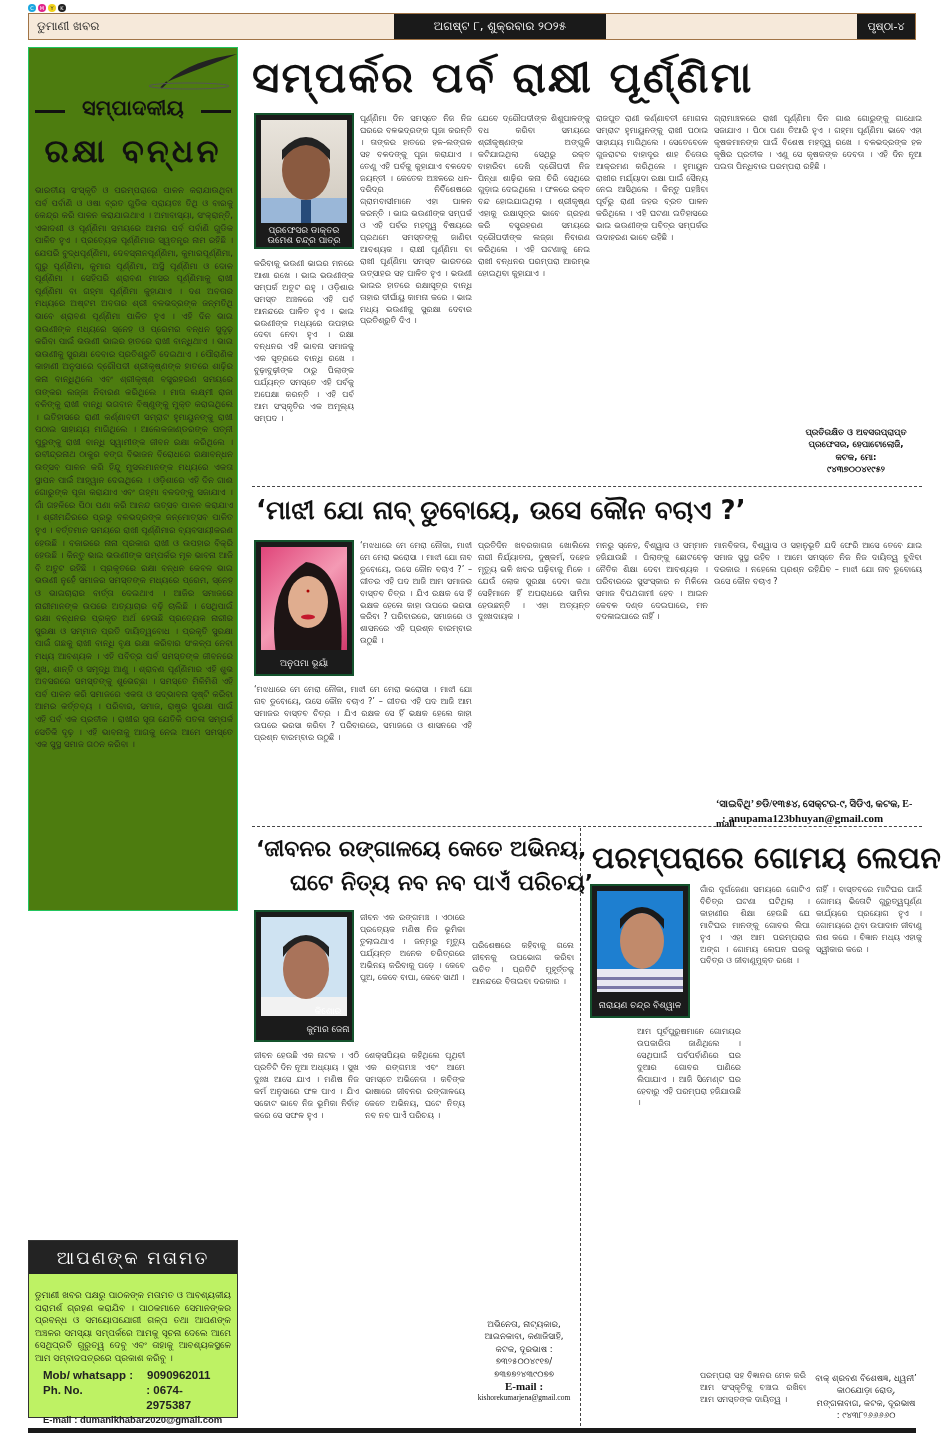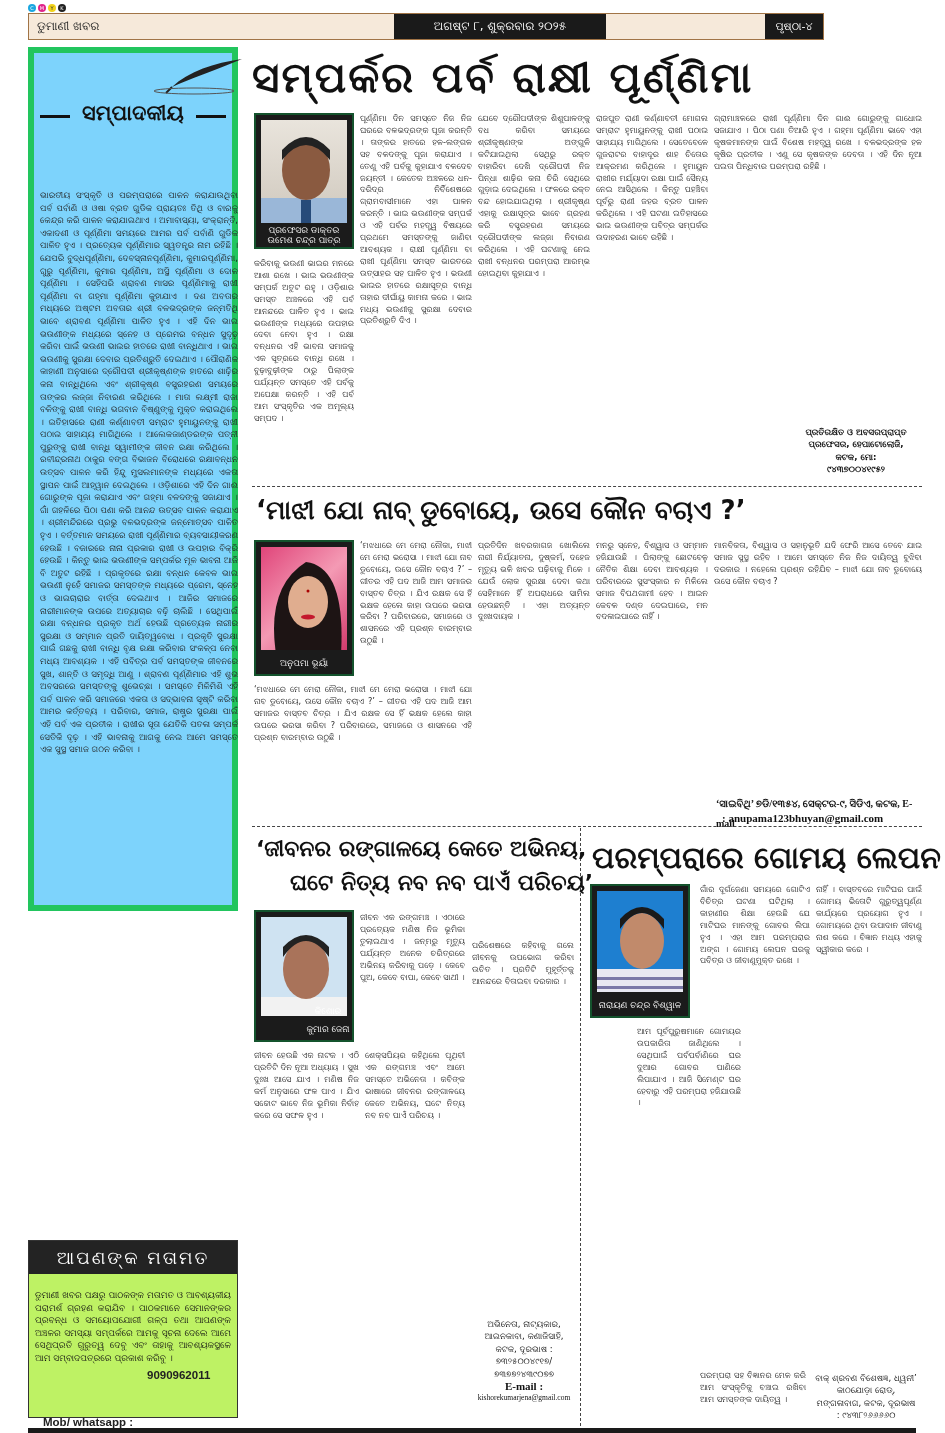--- a/index.html
+++ b/index.html
@@ -2,40 +2,40 @@
 <html><head>
 <meta charset="utf-8">
 <style>
   * { box-sizing: border-box; margin: 0; padding: 0; }
   html, body { width: 945px; height: 1433px; background: #ffffff; overflow: hidden; }
   body { position: relative; font-family: "DejaVu Sans", sans-serif; color: #111; }
 
   .cmyk { position: absolute; left: 28px; top: 4px; display: flex; gap: 2px; }
   .cmyk span { width: 8px; height: 8px; border-radius: 50%; display: inline-block; font-size: 5px; color:#fff; text-align:center; line-height:8px; }
 
-  .masthead { position: absolute; left: 28px; top: 13px; width: 796px; height: 27px; background: #f6e9da; border: 1px solid #a17446; display: flex; align-items: center; }
+  .masthead { position: absolute; left: 28px; top: 13px; width: 888px; height: 27px; background: #f6e9da; border: 1px solid #a17446; display: flex; align-items: center; }
   .mh-paper { position: absolute; left: 8px; top: 5px; font-size: 12px; color: #222; }
   .mh-date { position: absolute; left: 365px; top: 0; width: 212px; height: 25px; background: #1a1a1a; color: #fff; font-size: 12px; text-align: center; line-height: 25px; }
   .mh-page { position: absolute; right: 0; top: 0; width: 58px; height: 25px; background: #1a1a1a; color: #fff; font-size: 11px; line-height: 25px; text-align: center; }
 
   
-  .editorial { position: absolute; left: 28px; top: 47px; width: 210px; height: 864px; border: 6px solid #22c55e; background: #7dd3fc; }
+  .editorial { position: absolute; left: 28px; top: 47px; width: 210px; height: 864px; border: 1px solid #22c55e; background: #4d7c0f; }
   .quill { position: absolute; left: 110px; top: 4px; width: 100px; height: 40px; }
   .ed-kicker { position: absolute; left: 0; top: 48px; width: 100%; text-align: center; font-size: 21px; font-weight: bold; }
   .ed-kicker:before, .ed-kicker:after { content: ""; position: absolute; top: 14px; width: 30px; height: 3px; background: #111; }
   .ed-kicker:before { left: 6px; } .ed-kicker:after { right: 6px; }
   .ed-title { position: absolute; left: 0; top: 84px; width: 100%; text-align: center; font-size: 32px; font-weight: bold; letter-spacing: 3px; }
   .ed-body { position: absolute; left: 6px; top: 136px; width: 198px; height: 1045px; overflow: hidden; font-size: 8.6px; line-height: 12.6px; text-align: justify; color: #222; }
 
   .opinion { position: absolute; left: 28px; top: 1240px; width: 210px; height: 178px; border: 1px solid #333; background: #bef264; }
   .op-head { height: 33px; background: #232323; color: #fff; font-size: 18px; text-align: center; line-height: 33px; letter-spacing: 2px; }
   .op-body { padding: 15px 6px 0 6px; font-size: 9px; line-height: 12.5px; color: #111; text-align: justify; }
   .op-contact { padding: 4px 10px 0 14px; font-family: "Liberation Sans", sans-serif; font-weight: bold; color: #222; }
   .op-row { display: flex; font-size: 11.5px; line-height: 15px; }
-  .op-row .k { width: 104px; margin-top: 47px; }
+  .op-row .k { width: 104px; }
   .op-email { font-size: 9.5px; line-height: 14px; }
 
   
   .headline { position: absolute; left: 252px; top: 50px; width: 670px; font-size: 42px; font-weight: bold; letter-spacing: 2px; line-height: 56px; white-space: nowrap; }
 
   .photo { position: absolute; background: #1b1b1b; border: 2px solid #14532d; }
   .photo .img { position: absolute; left: 5px; top: 5px; right: 5px; bottom: 24px; overflow: hidden; }
   .photo .cap { position: absolute; left: 0; right: 0; bottom: 2px; color: #fff; text-align: center; font-size: 9px; line-height: 10px; }
 
   .col { position: absolute; font-size: 8.2px; line-height: 11.9px; text-align: justify; color: #2a2a2a; overflow: hidden; }
@@ -65,20 +65,21 @@
   <span class="mh-page">ପୃଷ୍ଠା-୪</span>
 </div>
 
 <div class="editorial">
   <svg class="quill" viewBox="0 0 100 40">
     <path d="M98 2 C70 6 45 14 28 30 C45 22 70 14 98 2 Z" fill="#222"></path>
     <path d="M28 30 L22 36" stroke="#222" stroke-width="2"></path>
     <ellipse cx="50" cy="34" rx="40" ry="3" fill="none" stroke="#555" stroke-width="1"></ellipse>
   </svg>
   <div class="ed-kicker">ସମ୍ପାଦକୀୟ</div>
+  <div class="ed-title">ରକ୍ଷା ବନ୍ଧନ</div>
   <div class="ed-body">ଭାରତୀୟ ସଂସ୍କୃତି ଓ ପରମ୍ପରାରେ ପାଳନ କରାଯାଉଥିବା ପର୍ବ ପର୍ବାଣି ଓ ଓଷା ବ୍ରତ ଗୁଡିକ ପ୍ରାୟତଃ ତିଥି ଓ ବାରକୁ କେନ୍ଦ୍ର କରି ପାଳନ କରାଯାଇଥାଏ । ଅମାବାସ୍ୟା, ସଂକ୍ରାନ୍ତି, ଏକାଦଶୀ ଓ ପୂର୍ଣ୍ଣିମା ସମୟରେ ଆମର ପର୍ବ ପର୍ବାଣି ଗୁଡିକ ପାଳିତ ହୁଏ । ପ୍ରତ୍ୟେକ ପୂର୍ଣ୍ଣିମାର ସ୍ୱତନ୍ତ୍ର ନାମ ରହିଛି । ଯେପରି ବୁଦ୍ଧପୂର୍ଣ୍ଣିମା, ଦେବସ୍ନାନପୂର୍ଣ୍ଣିମା, କୁମାରପୂର୍ଣ୍ଣିମା, ଗୁରୁ ପୂର୍ଣ୍ଣିମା, କୁମାର ପୂର୍ଣ୍ଣିମା, ଅସ୍ଥି ପୂର୍ଣ୍ଣିମା ଓ ଦୋଳ ପୂର୍ଣ୍ଣିମା । ସେହିପରି ଶ୍ରାବଣ ମାସର ପୂର୍ଣ୍ଣିମାକୁ ରାଖୀ ପୂର୍ଣ୍ଣିମା ବା ଗହ୍ମା ପୂର୍ଣ୍ଣିମା କୁହାଯାଏ । ଦଶ ଅବତାର ମଧ୍ୟରେ ଅଷ୍ଟମ ଅବତାର ଶ୍ରୀ ବଳଭଦ୍ରଙ୍କ ଜନ୍ମତିଥି ଭାବେ ଶ୍ରାବଣ ପୂର୍ଣ୍ଣିମା ପାଳିତ ହୁଏ । ଏହି ଦିନ ଭାଇ ଭଉଣୀଙ୍କ ମଧ୍ୟରେ ସ୍ନେହ ଓ ପ୍ରେମର ବନ୍ଧନ ସୁଦୃଢ଼ କରିବା ପାଇଁ ଭଉଣୀ ଭାଇର ହାତରେ ରାଖୀ ବାନ୍ଧିଥାଏ । ଭାଇ ଭଉଣୀକୁ ସୁରକ୍ଷା ଦେବାର ପ୍ରତିଶ୍ରୁତି ଦେଇଥାଏ । ପୌରାଣିକ କାହାଣୀ ଅନୁସାରେ ଦ୍ରୌପଦୀ ଶ୍ରୀକୃଷ୍ଣଙ୍କ ହାତରେ ଶାଢ଼ିର କନା ବାନ୍ଧିଥିଲେ ଏବଂ ଶ୍ରୀକୃଷ୍ଣ ବସ୍ତ୍ରହରଣ ସମୟରେ ତାଙ୍କର ଲଜ୍ଜା ନିବାରଣ କରିଥିଲେ । ମାତା ଲକ୍ଷ୍ମୀ ରାଜା ବଳିଙ୍କୁ ରାଖୀ ବାନ୍ଧି ଭଗବାନ ବିଷ୍ଣୁଙ୍କୁ ମୁକ୍ତ କରାଇଥିଲେ । ଇତିହାସରେ ରାଣୀ କର୍ଣ୍ଣାବତୀ ସମ୍ରାଟ ହୁମାୟୁନଙ୍କୁ ରାଖୀ ପଠାଇ ସାହାଯ୍ୟ ମାଗିଥିଲେ । ଆଲେକଜାଣ୍ଡରଙ୍କ ପତ୍ନୀ ପୁରୁଙ୍କୁ ରାଖୀ ବାନ୍ଧି ସ୍ୱାମୀଙ୍କ ଜୀବନ ରକ୍ଷା କରିଥିଲେ । ରବୀନ୍ଦ୍ରନାଥ ଠାକୁର ବଙ୍ଗ ବିଭାଜନ ବିରୋଧରେ ରକ୍ଷାବନ୍ଧନ ଉତ୍ସବ ପାଳନ କରି ହିନ୍ଦୁ ମୁସଲମାନଙ୍କ ମଧ୍ୟରେ ଏକତା ସ୍ଥାପନ ପାଇଁ ଆହ୍ୱାନ ଦେଇଥିଲେ । ଓଡ଼ିଶାରେ ଏହି ଦିନ ଗାଈ ଗୋରୁଙ୍କ ପୂଜା କରାଯାଏ ଏବଂ ଗହ୍ମା ବଳଦଙ୍କୁ ସଜାଯାଏ । ଗାଁ ଗହଳିରେ ପିଠା ପଣା କରି ଆନନ୍ଦ ଉତ୍ସବ ପାଳନ କରାଯାଏ । ଶ୍ରୀମନ୍ଦିରରେ ପ୍ରଭୁ ବଳଭଦ୍ରଙ୍କ ଜନ୍ମୋତ୍ସବ ପାଳିତ ହୁଏ । ବର୍ତ୍ତମାନ ସମୟରେ ରାଖୀ ପୂର୍ଣ୍ଣିମାର ବ୍ୟବସାୟୀକରଣ ହେଉଛି । ବଜାରରେ ନାନା ପ୍ରକାର ରାଖୀ ଓ ଉପହାର ବିକ୍ରି ହେଉଛି । କିନ୍ତୁ ଭାଇ ଭଉଣୀଙ୍କ ସମ୍ପର୍କର ମୂଳ ଭାବନା ଆଜି ବି ଅତୁଟ ରହିଛି । ପ୍ରକୃତରେ ରକ୍ଷା ବନ୍ଧନ କେବଳ ଭାଇ ଭଉଣୀ ନୁହେଁ ସମାଜର ସମସ୍ତଙ୍କ ମଧ୍ୟରେ ପ୍ରେମ, ସ୍ନେହ ଓ ଭାଇଚାରାର ବାର୍ତ୍ତା ଦେଇଥାଏ । ଆଜିର ସମାଜରେ ନାରୀମାନଙ୍କ ଉପରେ ଅତ୍ୟାଚାର ବଢ଼ି ଚାଲିଛି । ସେଥିପାଇଁ ରକ୍ଷା ବନ୍ଧନର ପ୍ରକୃତ ଅର୍ଥ ହେଉଛି ପ୍ରତ୍ୟେକ ନାରୀର ସୁରକ୍ଷା ଓ ସମ୍ମାନ ପ୍ରତି ଦାୟିତ୍ୱବୋଧ । ପ୍ରକୃତି ସୁରକ୍ଷା ପାଇଁ ଗଛକୁ ରାଖୀ ବାନ୍ଧି ବୃକ୍ଷ ରକ୍ଷା କରିବାର ସଂକଳ୍ପ ନେବା ମଧ୍ୟ ଆବଶ୍ୟକ । ଏହି ପବିତ୍ର ପର୍ବ ସମସ୍ତଙ୍କ ଜୀବନରେ ସୁଖ, ଶାନ୍ତି ଓ ସମୃଦ୍ଧି ଆଣୁ । ଶ୍ରାବଣ ପୂର୍ଣ୍ଣିମାର ଏହି ଶୁଭ ଅବସରରେ ସମସ୍ତଙ୍କୁ ଶୁଭେଚ୍ଛା । ସମସ୍ତେ ମିଳିମିଶି ଏହି ପର୍ବ ପାଳନ କରି ସମାଜରେ ଏକତା ଓ ସଦ୍ଭାବନା ସୃଷ୍ଟି କରିବା ଆମର କର୍ତ୍ତବ୍ୟ । ପରିବାର, ସମାଜ, ରାଷ୍ଟ୍ର ସୁରକ୍ଷା ପାଇଁ ଏହି ପର୍ବ ଏକ ପ୍ରତୀକ । ରାଖୀର ସୂତା ଯେତିକି ପତଳା ସମ୍ପର୍କ ସେତିକି ଦୃଢ଼ । ଏହି ଭାବନାକୁ ଆଗକୁ ନେଇ ଆମେ ସମସ୍ତେ ଏକ ସୁସ୍ଥ ସମାଜ ଗଠନ କରିବା ।</div>
 </div>
 
 <div class="opinion">
   <div class="op-head">ଆପଣଙ୍କ ମତାମତ</div>
   <div class="op-body">ଡୁମାଣୀ ଖବର ପକ୍ଷରୁ ପାଠକଙ୍କ ମତାମତ ଓ ଆବଶ୍ୟକୀୟ ପରାମର୍ଶ ଗ୍ରହଣ କରାଯିବ । ପାଠକମାନେ ସେମାନଙ୍କର ପ୍ରବନ୍ଧ ଓ ସମୟୋପଯୋଗୀ ଗଳ୍ପ ତଥା ଆପଣଙ୍କ ଅଞ୍ଚଳର ସମସ୍ୟା ସମ୍ପର୍କରେ ଆମକୁ ସୂଚନା ଦେଲେ ଆମେ ସେଥିପ୍ରତି ଗୁରୁତ୍ୱ ଦେବୁ ଏବଂ ତାହାକୁ ଆବଶ୍ୟକସ୍ଥଳେ ଆମ ସମ୍ବାଦପତ୍ରରେ ପ୍ରକାଶ କରିବୁ ।</div>
   <div class="op-contact">
     <div class="op-row">
         <span class="k">Mob/ whatsapp :</span>
         <span>9090962011</span>

